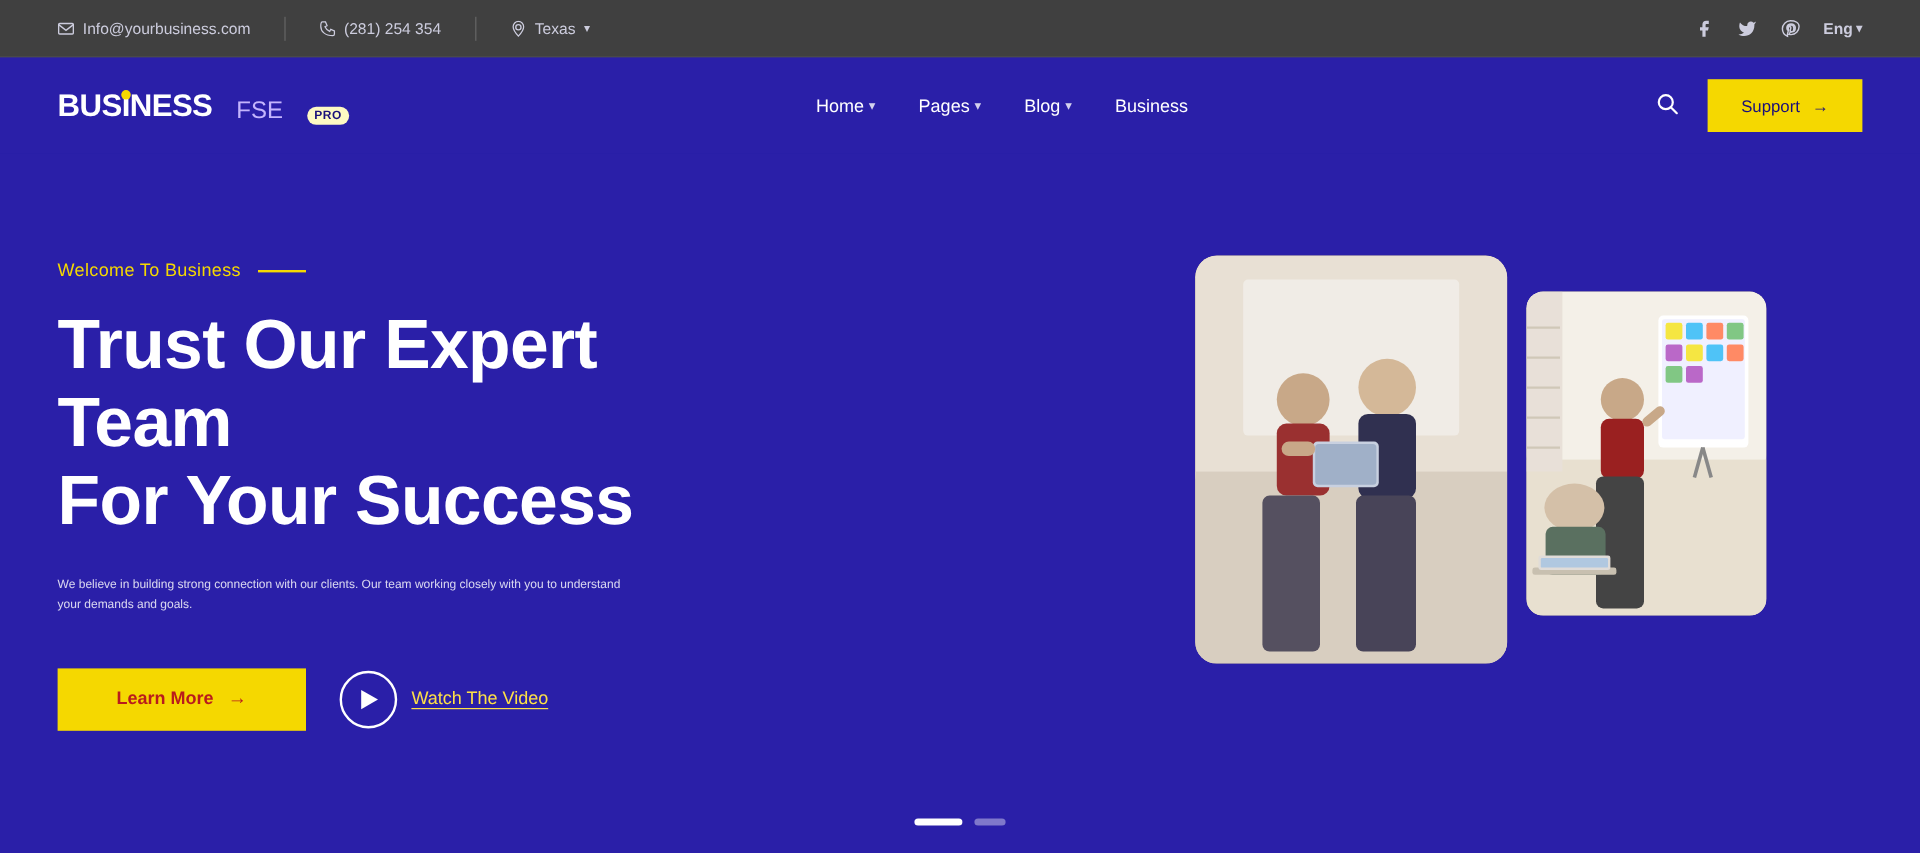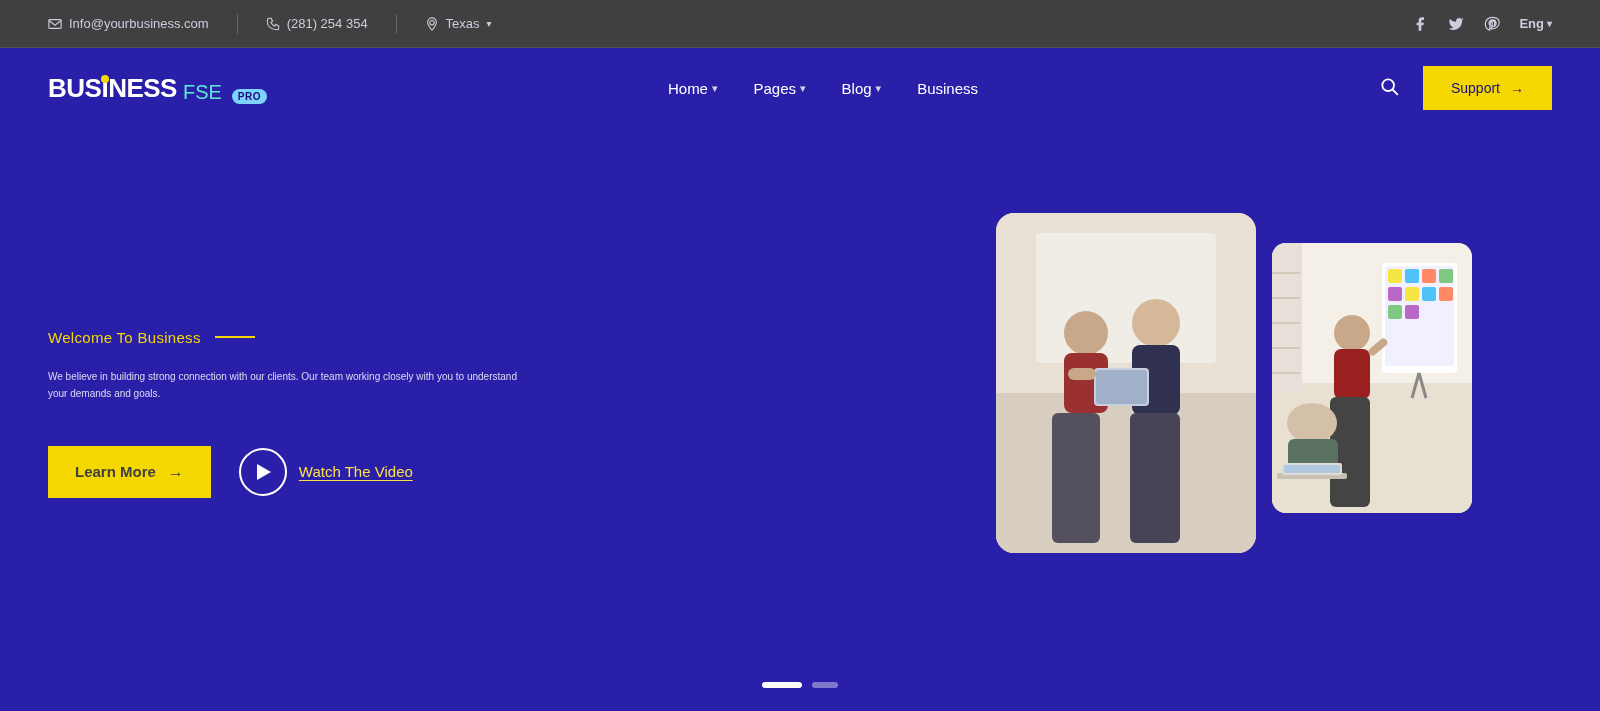--- a/index.html
+++ b/index.html
@@ -90,31 +90,31 @@
       font-weight: 800;
       color: white;
       letter-spacing: -0.5px;
     }
     .logo-text span {
       color: white;
     }
     .logo-fse {
       font-size: 20px;
       font-weight: 400;
-      color: #5eead4;
-      margin-left: 2px;
+      color: #c4b5fd;
+      margin-left: 16px;
     }
     .logo-pro-badge {
-      background: #7dd3fc;
+      background: #fef9c3;
       color: #1a0f7a;
       font-size: 10px;
       font-weight: 800;
       padding: 2px 6px;
       border-radius: 12px;
-      margin-left: 6px;
+      margin-left: 16px;
       letter-spacing: 0.5px;
     }
     .nav-links {
       display: flex;
       align-items: center;
       gap: 36px;
       list-style: none;
     }
     .nav-links li a {
       color: #ffffff;
@@ -200,24 +200,24 @@
       margin-bottom: 44px;
       max-width: 480px;
     }
     .hero-actions {
       display: flex;
       align-items: center;
       gap: 28px;
     }
     .learn-more-btn {
       background: #f5d800;
-      color: #404040;
+      color: #b91c1c;
       font-size: 15px;
       font-weight: 700;
-      padding: 17px 27px;
+      padding: 17px 49px;
       border: none;
       cursor: pointer;
       display: flex;
       align-items: center;
       gap: 12px;
       white-space: nowrap;
     }
     .learn-more-btn .arrow {
       font-size: 16px;
     }
@@ -412,20 +412,24 @@
   </div>
 </nav>
 
 <section class="hero">
   <div class="hero-content">
     <div class="welcome-line">
       <span class="welcome-text">Welcome To Business</span>
       <div class="welcome-dash"></div>
     </div>
 
+    <h1 class="hero-title">
+      <span>Trust Our Expert Team</span><br>
+      <span>For Your Success</span>
+    </h1>
 
     <p class="hero-desc">We believe in building strong connection with our clients. Our team working closely with you to understand your demands and goals.</p>
 
     <div class="hero-actions">
       <button class="learn-more-btn">
         <span>Learn More</span>
         <span class="arrow">→</span>
       </button>
 
       <a class="watch-video-btn" href="#">

